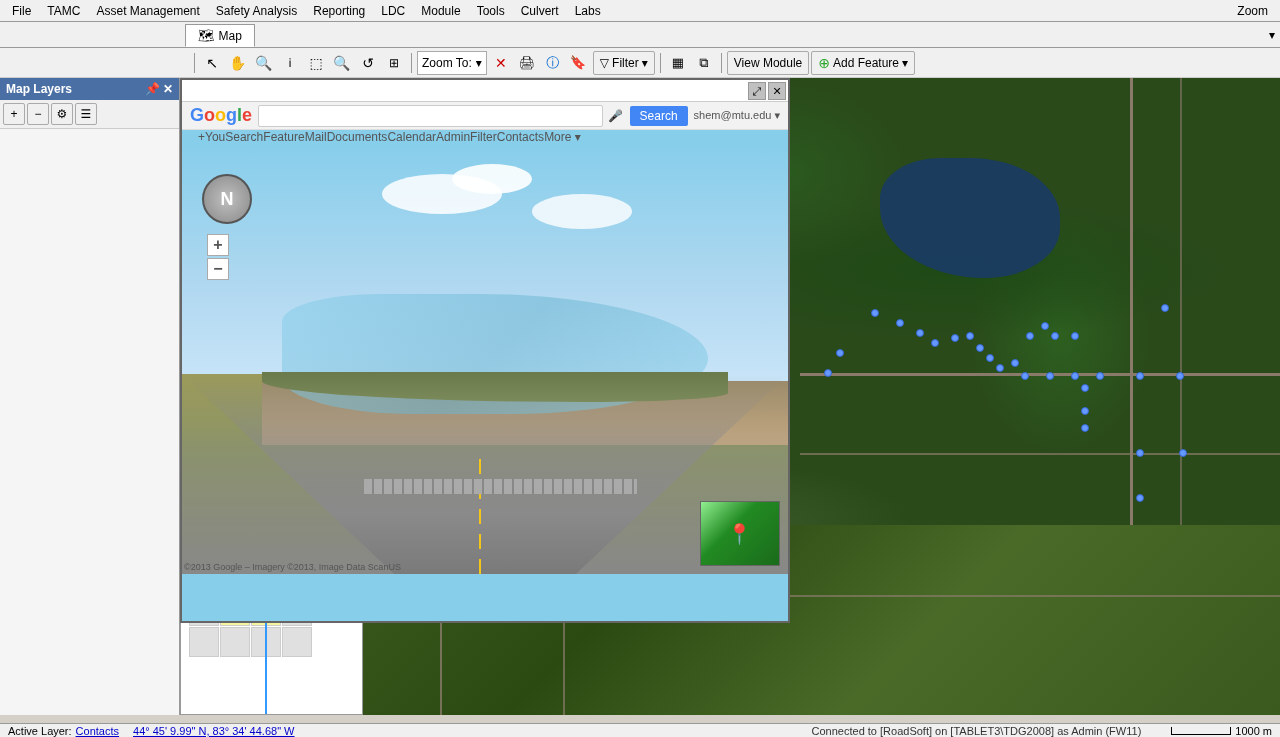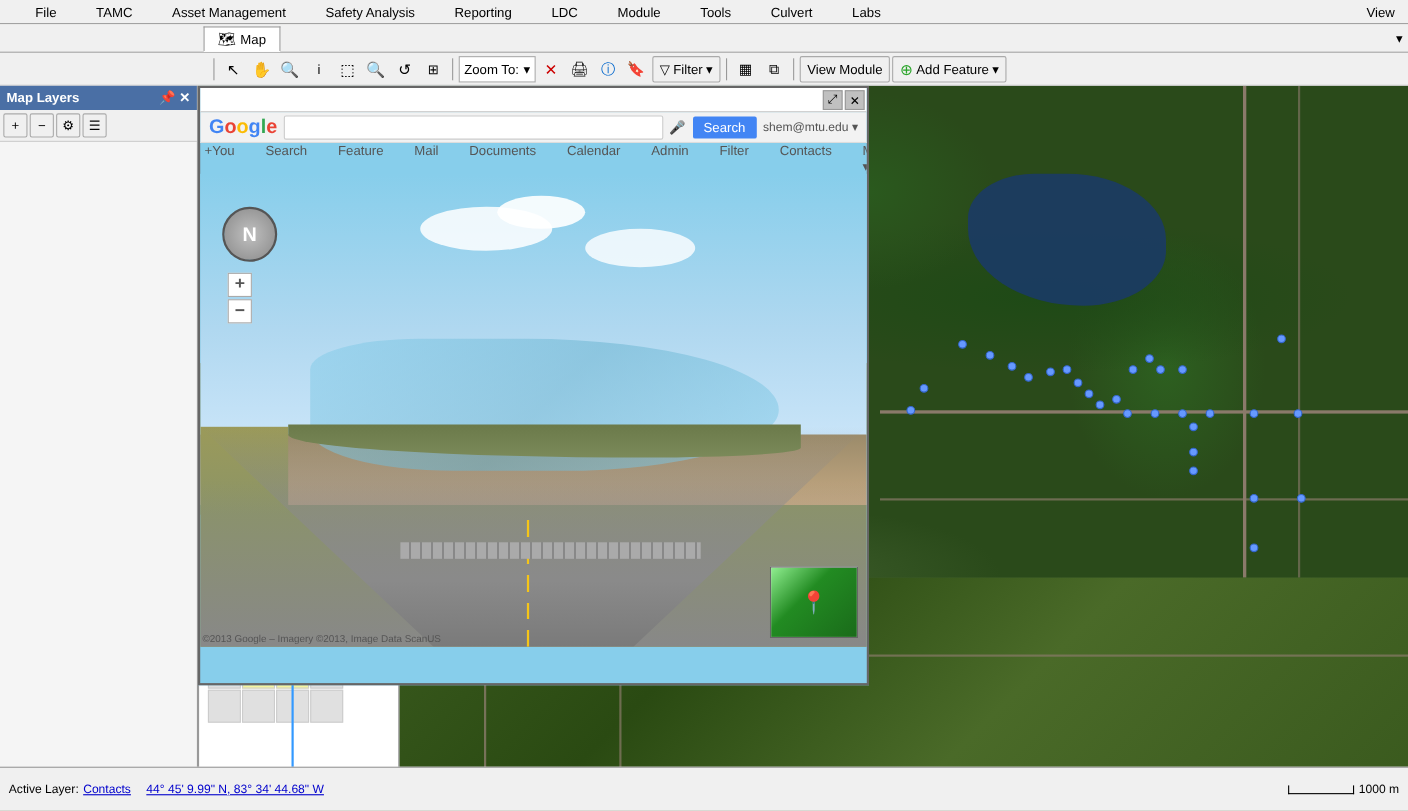--- a/index.html
+++ b/index.html
@@ -1,20 +1,20 @@
 <!DOCTYPE html>
 <html><head>
   <meta charset="utf-8">
   <style>
     * { margin: 0; padding: 0; box-sizing: border-box; }
     body { font-family: 'Segoe UI', Tahoma, Geneva, Verdana, sans-serif; font-size: 12px; background: #d4d0c8; overflow: hidden; width: 1280px; height: 737px; }
 
     
     #menubar { display: flex; align-items: center; background: #f0f0f0; border-bottom: 1px solid #999; height: 22px; padding: 0 4px; }
-    .menu-item { padding: 2px 8px; cursor: pointer; font-size: 12px; color: #000; margin-left: 20px; }
+    .menu-item { padding: 2px 8px; cursor: pointer; font-size: 12px; color: #000; }
     .menu-separator { flex: 1; }
     .help-item { padding: 2px 8px; cursor: pointer; font-size: 12px; }
 
     
     #tabbar { display: flex; align-items: stretch; background: #f0f0f0; border-bottom: 1px solid #999; height: 26px; }
     .tab { display: flex; align-items: center; padding: 0 12px; border: 1px solid #999; border-bottom: none; background: #f0f0f0; cursor: pointer; font-size: 12px; gap: 4px; margin-top: 3px; }
     .tab.active { background: white; border-bottom: 1px solid white; margin-top: 2px; }
     .tab-dropdown { margin-left: auto; width: 16px; display: flex; align-items: center; justify-content: center; cursor: pointer; }
 
     
@@ -36,21 +36,21 @@
     .ml-btn { display: flex; align-items: center; justify-content: center; width: 22px; height: 22px; border: 1px solid #aaa; background: #f0f0f0; cursor: pointer; font-size: 12px; border-radius: 2px; }
     #maplayers-content { flex: 1; overflow-y: auto; padding: 2px; }
 
     
     #map-area { flex: 1; position: relative; overflow: hidden; }
 
     
     #streetview { position: absolute; top: 0; left: 0; width: 610px; height: 545px; background: #87ceeb; z-index: 10; border: 2px solid #666; overflow: hidden; }
     #sv-topbar { background: white; border-bottom: 1px solid #ccc; height: 22px; display: flex; align-items: center; font-size: 11px; }
     #sv-googlebar { background: #f2f2f2; border-bottom: 1px solid #ddd; height: 28px; display: flex; align-items: center; padding: 0 8px; gap: 6px; font-size: 13px; }
-    #sv-nav-items { display: flex; gap: 28px; font-size: 12px; color: #555; padding: 0 4px; }
+    #sv-nav-items { display: flex; gap: 0; font-size: 12px; color: #555; padding: 0 16px; }
     #sv-nav-items span { cursor: pointer; }
     #sv-image { flex: 1; background: linear-gradient(to bottom, #87ceeb 40%, #8B9467 40%, #6B7A4A 55%, #9B8B6A 55%, #C4A882 70%, #8B9467 70%); position: relative; overflow: hidden; width: 100%; height: 430px; }
     #sv-road { position: absolute; bottom: 0; left: 0; right: 0; height: 200px; background: linear-gradient(to top, #7a7a7a 0%, #8a8a8a 30%, transparent 100%); clip-path: polygon(35% 100%, 65% 100%, 100% 0%, 0% 0%); }
     #sv-road-line { position: absolute; bottom: 0; left: 49%; width: 2px; height: 120px; background: repeating-linear-gradient(to top, #f5c518 0px, #f5c518 15px, transparent 15px, transparent 25px); }
     #sv-guardrail { position: absolute; bottom: 80px; left: 30%; right: 25%; height: 15px; background: repeating-linear-gradient(to right, #aaa 0px, #aaa 8px, #888 8px, #888 10px); }
     #sv-waterreflect { position: absolute; top: 150px; left: 100px; right: 80px; height: 120px; background: linear-gradient(135deg, #87ceeb88 0%, #6ab4d088 50%, #87ceeb88 100%); border-radius: 30% 70% 60% 40%; }
     #sv-compass { position: absolute; top: 30px; left: 20px; width: 50px; height: 50px; background: radial-gradient(circle, #c0c0c0 0%, #888 100%); border-radius: 50%; border: 2px solid #555; display: flex; align-items: center; justify-content: center; z-index: 20; }
     #sv-zoom-controls { position: absolute; top: 90px; left: 25px; display: flex; flex-direction: column; gap: 2px; z-index: 20; }
     .sv-zoom-btn { width: 22px; height: 22px; background: white; border: 1px solid #aaa; cursor: pointer; display: flex; align-items: center; justify-content: center; font-size: 16px; font-weight: bold; color: #555; }
     #sv-minimap { position: absolute; bottom: 8px; right: 8px; width: 80px; height: 65px; background: #e8e8e8; border: 1px solid #666; z-index: 20; overflow: hidden; }
@@ -81,21 +81,21 @@
     .ov-cross-h { position: absolute; top: 80px; left: 0; right: 0; height: 2px; background: #3399ff; }
     .ov-cross-v { position: absolute; left: 90px; top: 0; bottom: 0; width: 2px; background: #3399ff; }
 
     
     #lower-map { position: absolute; bottom: 0; left: 183px; right: 0; height: 190px; background: #3a5a28; overflow: hidden; }
 
     
     .map-dot { position: absolute; width: 8px; height: 8px; background: #6699ff; border-radius: 50%; border: 1px solid #3366cc; z-index: 15; transform: translate(-50%, -50%); }
 
     
-    #statusbar { position: absolute; bottom: 0; left: 0; right: 0; height: 40px; background: #f0f0f0; border-top: 1px solid #999; display: flex; align-items: center; padding: 0 8px; font-size: 11px; gap: 0; z-index: 100; }
+    #statusbar { position: absolute; bottom: 0; left: 0; right: 0; height: 14px; background: #f0f0f0; border-top: 1px solid #999; display: flex; align-items: center; padding: 0 8px; font-size: 11px; gap: 0; z-index: 100; }
     #statusbar-left { display: flex; align-items: center; gap: 4px; }
     #statusbar-mid { flex: 1; }
     #statusbar-right { font-size: 11px; color: #333; }
     #scale-bar { display: flex; align-items: center; gap: 4px; }
     .scale-line { width: 60px; height: 8px; border: 1px solid #000; border-top: none; position: relative; }
 
     
     .google-logo { font-size: 18px; font-weight: bold; }
     .g-blue { color: #4285F4; }
     .g-red { color: #EA4335; }
@@ -124,21 +124,21 @@
   <span class="menu-item">TAMC</span>
   <span class="menu-item">Asset Management</span>
   <span class="menu-item">Safety Analysis</span>
   <span class="menu-item">Reporting</span>
   <span class="menu-item">LDC</span>
   <span class="menu-item">Module</span>
   <span class="menu-item">Tools</span>
   <span class="menu-item">Culvert</span>
   <span class="menu-item">Labs</span>
   <span class="menu-separator"></span>
-  <span class="menu-item help-item">View</span>
+  <span class="menu-item help-item">Zoom</span>
 </div>
 
 <div id="tabbar">
   <div style="width:185px;"></div>
   <div class="tab active">
     <span style="font-size:13px;">🗺</span>
     <span>Map</span>
   </div>
   <div class="tab-dropdown" style="margin-left:auto;">▾</div>
 </div>
@@ -366,18 +366,19 @@
 </div>
 
 <div id="statusbar">
   <div id="statusbar-left">
     <span>Active Layer: </span>
     <a class="active-layer-link">Contacts</a>
     <span style="margin-left:6px;"></span>
     <a class="coord-link">44° 45' 9.99" N, 83° 34' 44.68" W</a>
   </div>
   <div id="statusbar-mid"></div>
+  <div id="statusbar-right">Connected to [RoadSoft] on [TABLET3\TDG2008] as Admin (FW11)</div>
   <div style="width:30px;"></div>
   <div id="scale-bar">
     <div class="scale-line"></div>
     <span>1000 m</span>
   </div>
 </div>
 
 </body></html>

